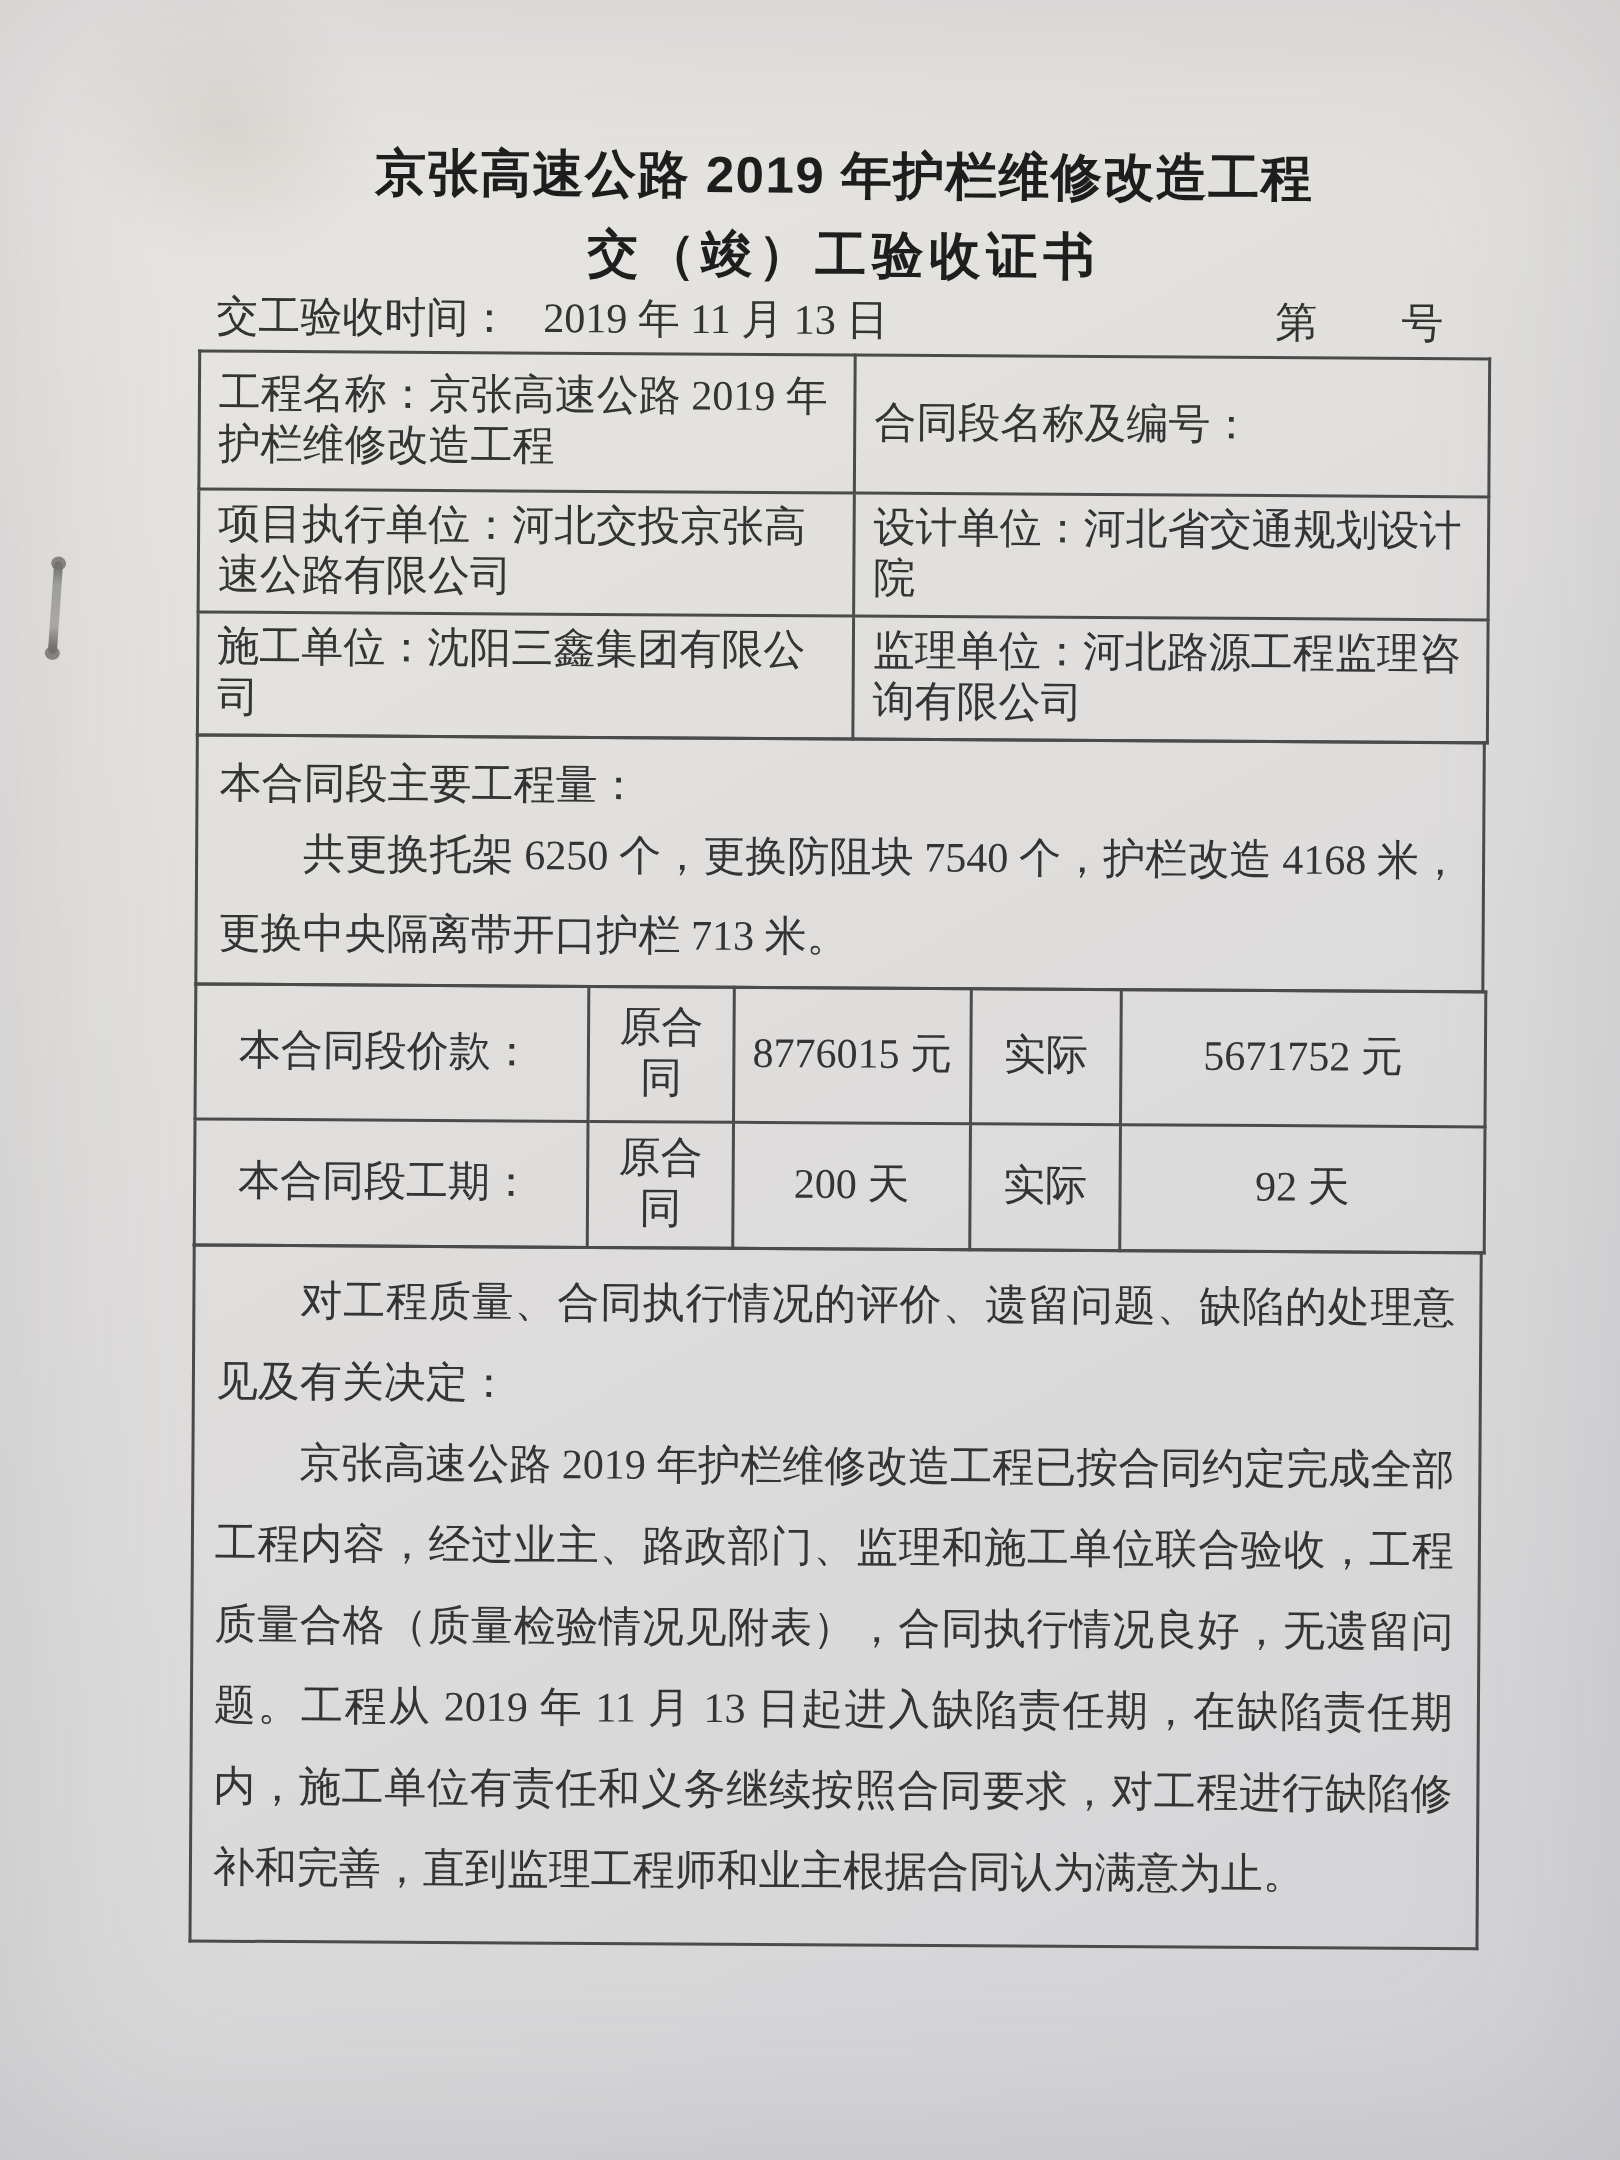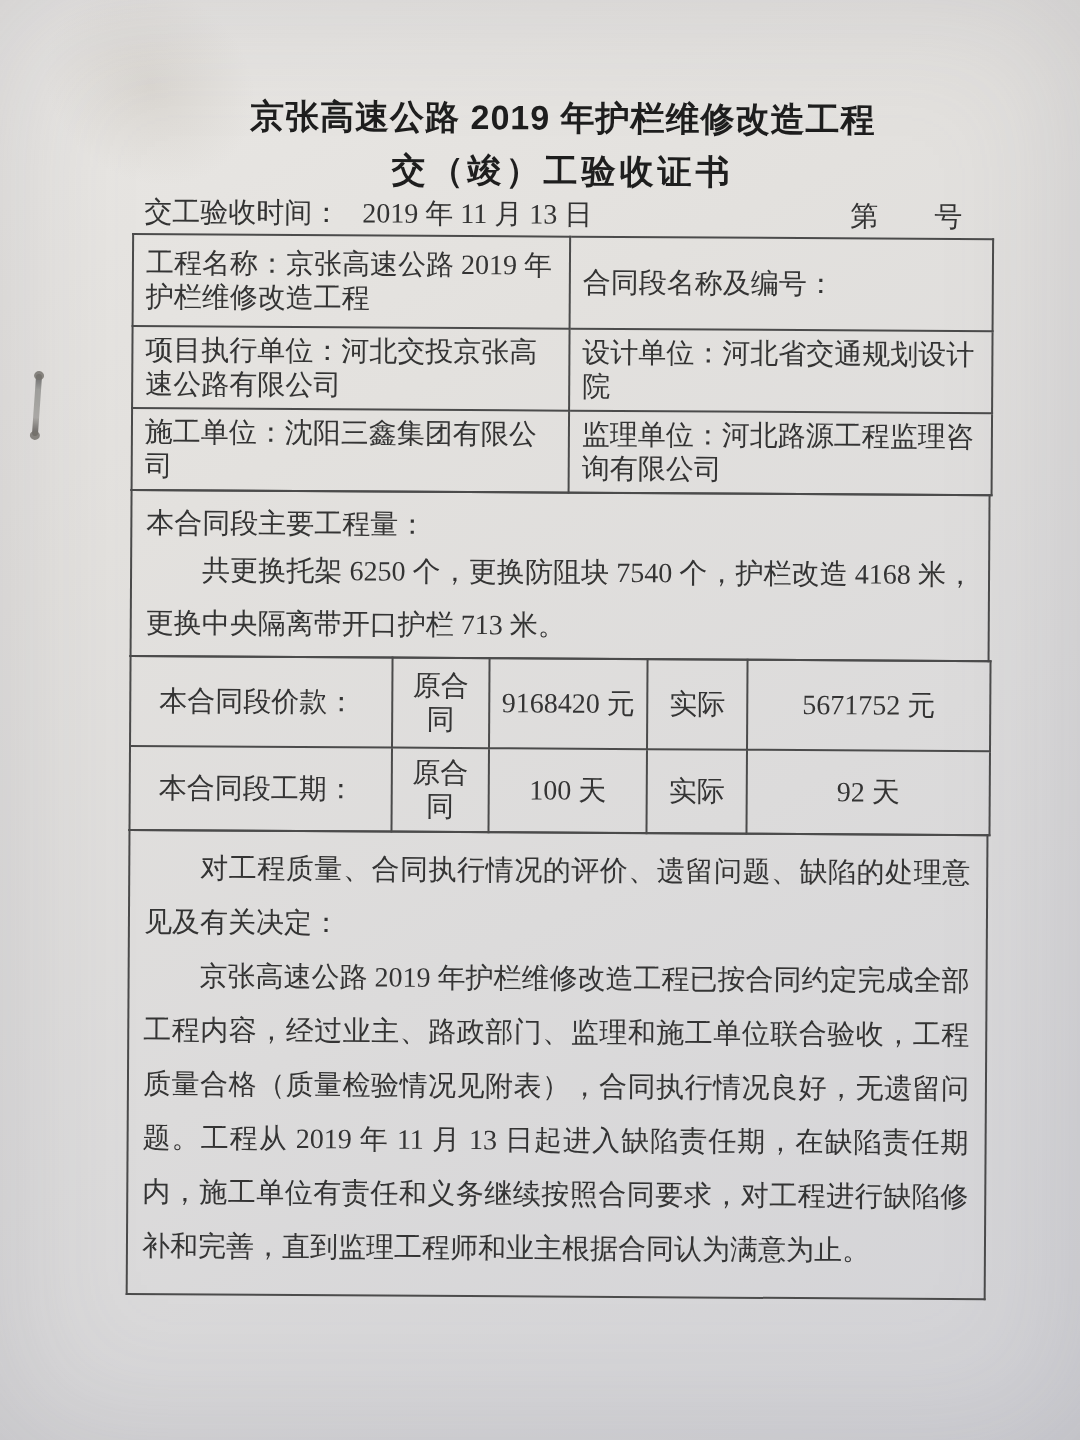--- a/index.html
+++ b/index.html
@@ -136,28 +136,28 @@
         <col style="width:262px">
           <col style="width:97px">
           <col style="width:158px">
         <col style="width:100px">
           <col style="width:243px">
       </colgroup>
       <tbody>
           <tr class="rp">
         <td class="lab">本合同段价款：</td>
         <td>原合同</td>
-        <td>9168420 元</td>
+        <td>8776015 元</td>
         <td>实际</td>
         <td>5671752 元</td>
       </tr>
       <tr class="rd">
         <td class="lab">本合同段工期：</td>
         <td>原合同</td>
-        <td>100 天</td>
+        <td>200 天</td>
         <td>实际</td>
         <td>92 天</td>
       </tr>
     </tbody>
       </table>
 
     <table class="tbl eval">
       <tbody>
           <tr>
         <td>

